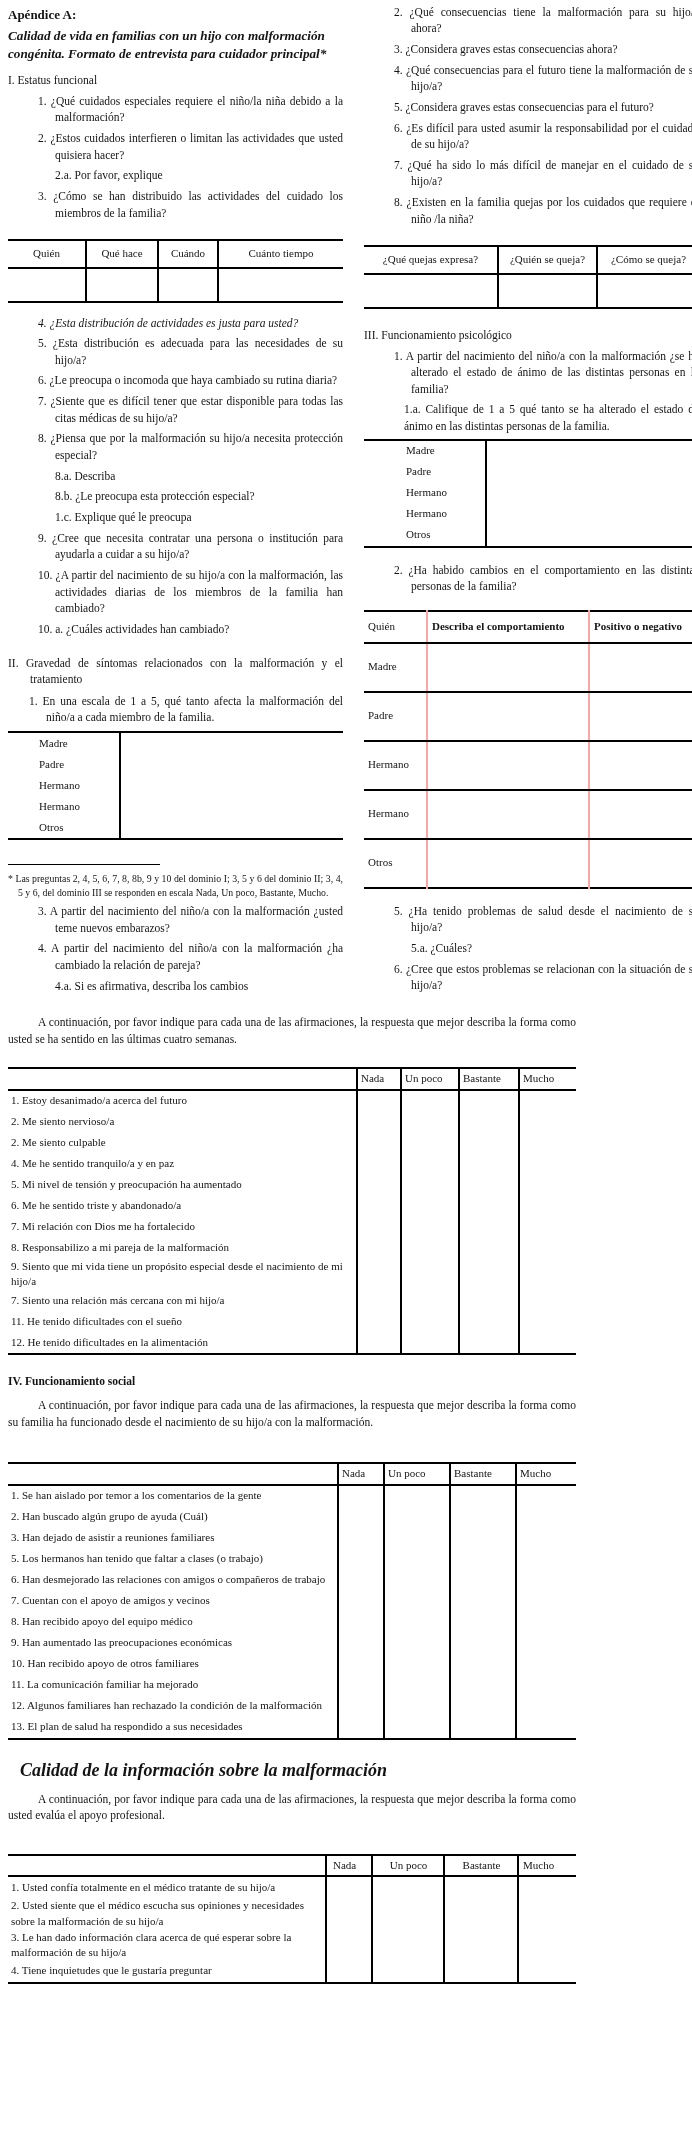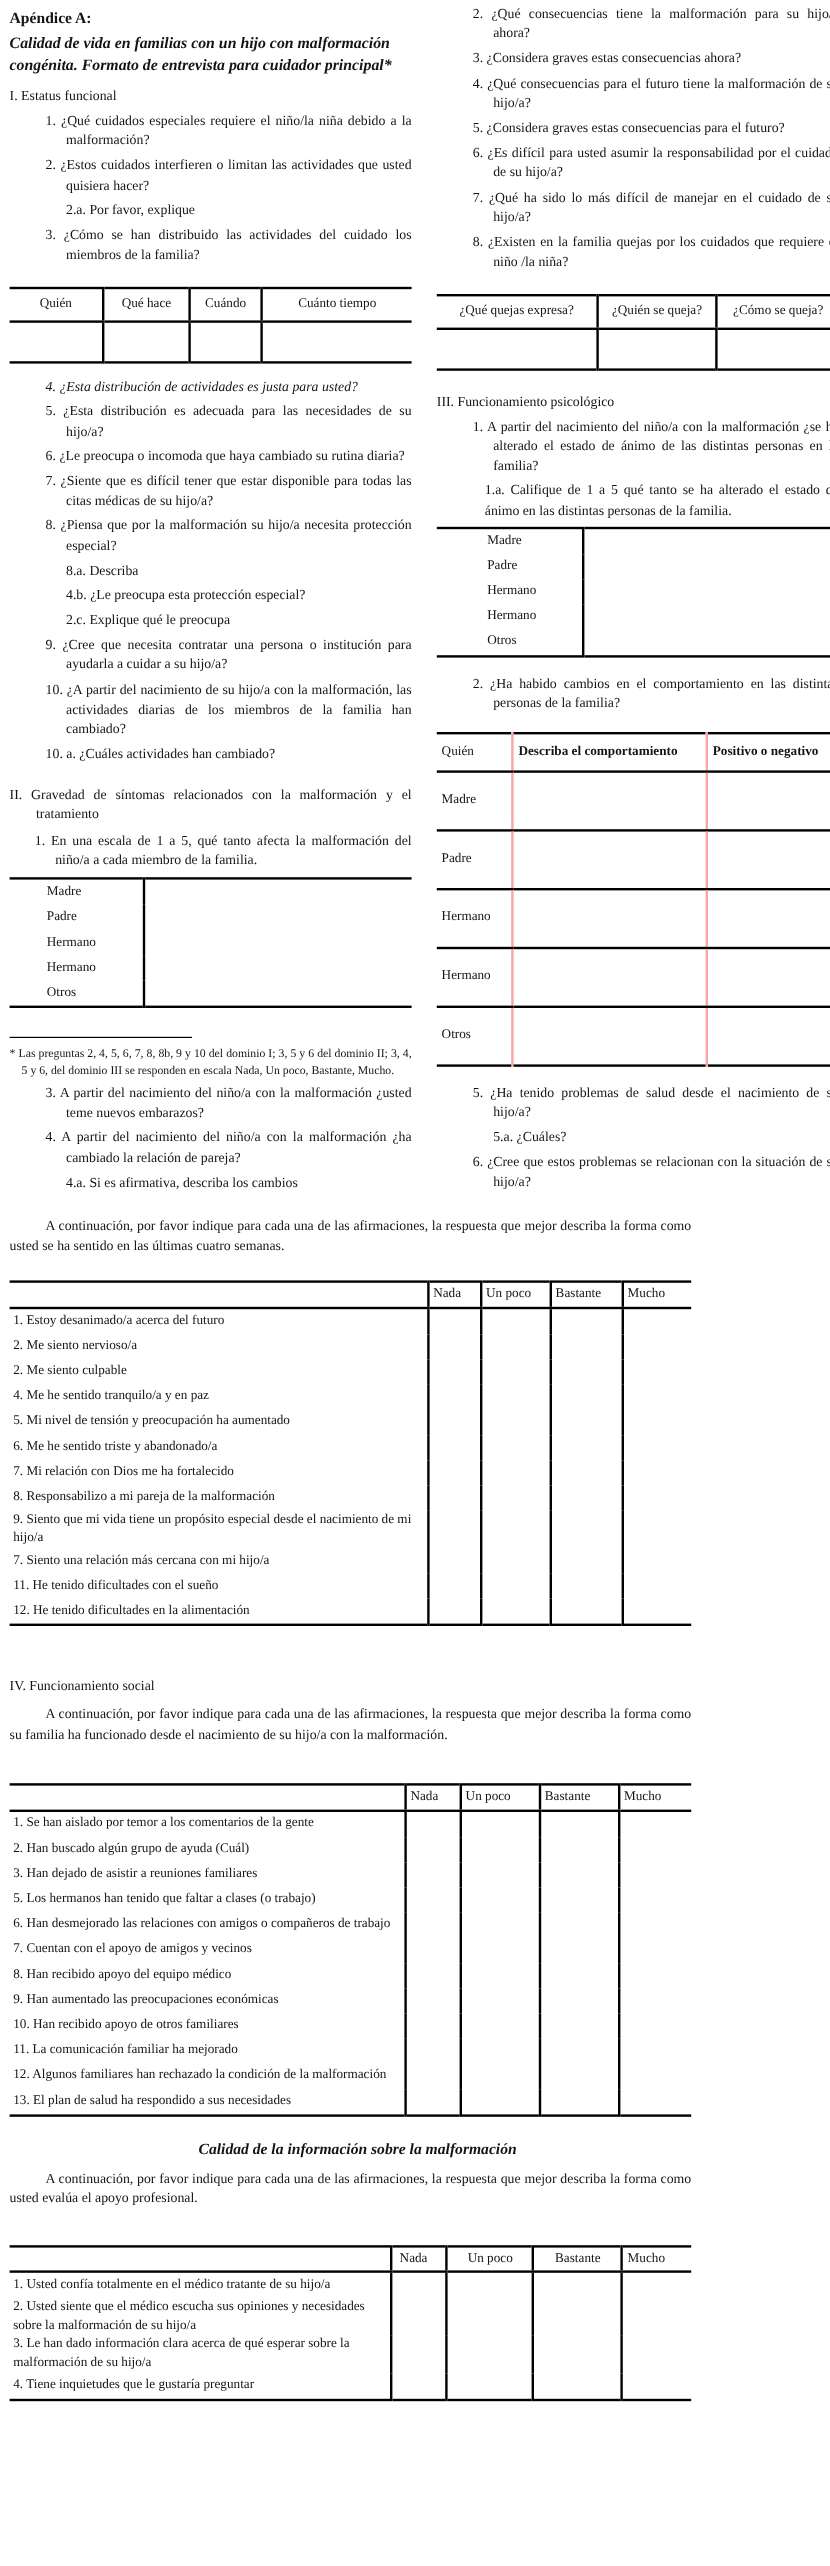--- a/index.html
+++ b/index.html
@@ -11,21 +11,21 @@
     line-height:1.42;
   }
   .page{padding:4px 8px 10px 8px;box-sizing:border-box;width:584px;}
   .columns{display:flex;gap:21px;align-items:flex-start;}
   .col{width:335px;flex:0 0 auto;}
 
   .appendix-label{font-size:13px;font-weight:bold;margin:2px 0 3px 0;}
   .doc-title{font-size:13.2px;font-weight:bold;font-style:italic;line-height:1.3;margin:0 0 9px 0;}
   .sec-heading{margin:10px 0 5px 0;padding-left:22px;text-indent:-22px;text-align:justify;}
   .sec-heading.plain{padding-left:0;text-indent:0;}
-  .subsec-heading{font-weight:bold;font-style:italic;font-size:13px;margin:18px 0 6px 12px;text-align:center;}
+  .subsec-heading{font-weight:bold;font-style:italic;font-size:18px;margin:18px 0 6px 12px;}
 
   p.q{margin:4.5px 0;padding-left:47px;text-indent:-17px;text-align:justify;}
   p.q.sub{padding-left:47px;text-indent:0;text-align:left;}
   p.q.sub2{padding-left:40px;text-indent:0;text-align:justify;}
   p.q.tight{margin:3px 0;font-style:italic;}
   p.intro{margin:12px 0;text-indent:30px;text-align:justify;}
 
   table{border-collapse:collapse;width:100%;font-size:11px;table-layout:fixed;}
   .rule-table{border-top:2px solid #000;border-bottom:2px solid #000;}
   .rule-table th{font-weight:normal;}
@@ -102,22 +102,22 @@
           </tr>
         </tbody>
       </table>
 
       <p class="q tight">4. ¿Esta distribución de actividades es justa para usted?</p>
       <p class="q">5. ¿Esta distribución es adecuada para las necesidades de su hijo/a?</p>
       <p class="q">6. ¿Le preocupa o incomoda que haya cambiado su rutina diaria?</p>
       <p class="q">7. ¿Siente que es difícil tener que estar disponible para todas las citas médicas de su hijo/a?</p>
       <p class="q">8. ¿Piensa que por la malformación su hijo/a necesita protección especial?</p>
       <p class="q sub">8.a. Describa</p>
-      <p class="q sub">4.b. ¿Le preocupa esta protección especial?</p>
-      <p class="q sub">2.c. Explique qué le preocupa</p>
+      <p class="q sub">8.b. ¿Le preocupa esta protección especial?</p>
+      <p class="q sub">1.c. Explique qué le preocupa</p>
       <p class="q">9. ¿Cree que necesita contratar una persona o institución para ayudarla a cuidar a su hijo/a?</p>
       <p class="q">10. ¿A partir del nacimiento de su hijo/a con la malformación, las actividades diarias de los miembros de la familia han cambiado?</p>
       <p class="q">10. a. ¿Cuáles actividades han cambiado?</p>
 
       <div class="sec-heading mt18">II. Gravedad de síntomas relacionados con la malformación y el tratamiento</div>
       <p class="q" style="padding-left:38px;">1. En una escala de 1 a 5, qué tanto afecta la malformación del niño/a a cada miembro de la familia.</p>
 
       <table class="rule-table label-table" style="margin:6px 0 0 0;">
         <colgroup>
             <col style="width:112px">
@@ -373,21 +373,21 @@
           <tr>
             <td class="item">12. He tenido dificultades en la alimentación</td>
             <td class="cell"></td>
             <td class="cell"></td>
             <td class="cell"></td>
             <td class="cell"></td>
           </tr>
         </tbody>
     </table>
 
-    <div class="sec-heading plain" style="margin-top:42px;">IV. Funcionamiento social</div>
+    <div class="sec-heading plain" style="margin-top:18px;font-weight:bold;">IV. Funcionamiento social</div>
     <p class="intro" style="margin-top:8px;">A continuación, por favor indique para cada una de las afirmaciones, la respuesta que mejor describa la forma como su familia ha funcionado desde el nacimiento de su hijo/a con la malformación.</p>
 
     <table class="rule-table rating-table" style="margin:32px 0 10px 0;">
       <colgroup>
           <col>
           <col style="width:46px">
           <col style="width:66px">
           <col style="width:66px">
           <col style="width:60px">
         </colgroup>

